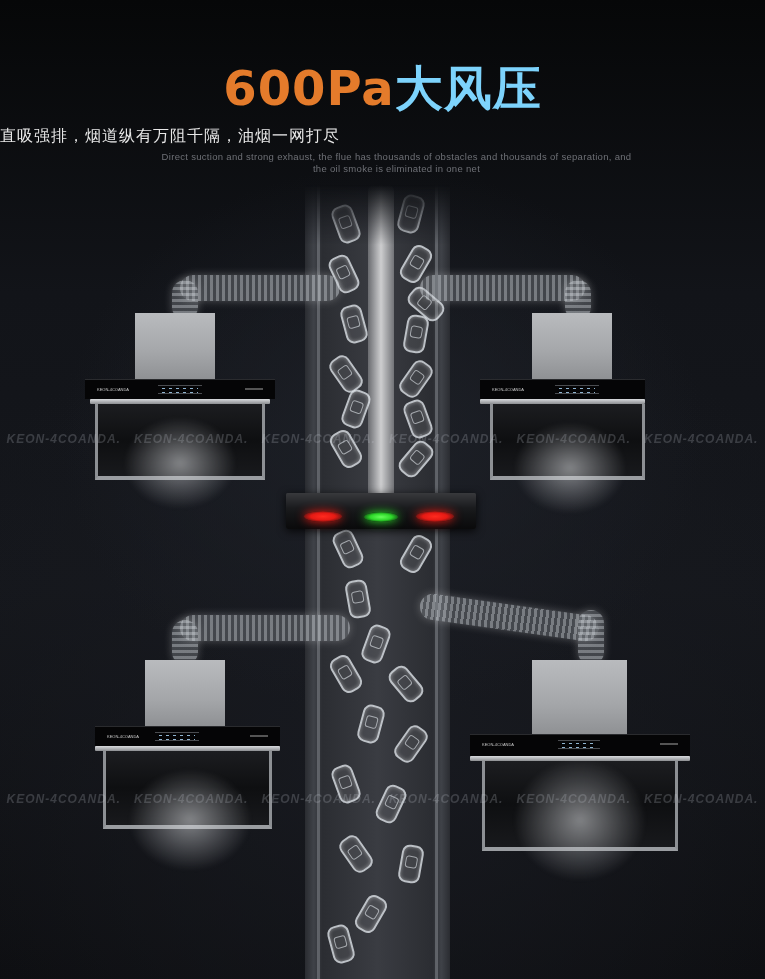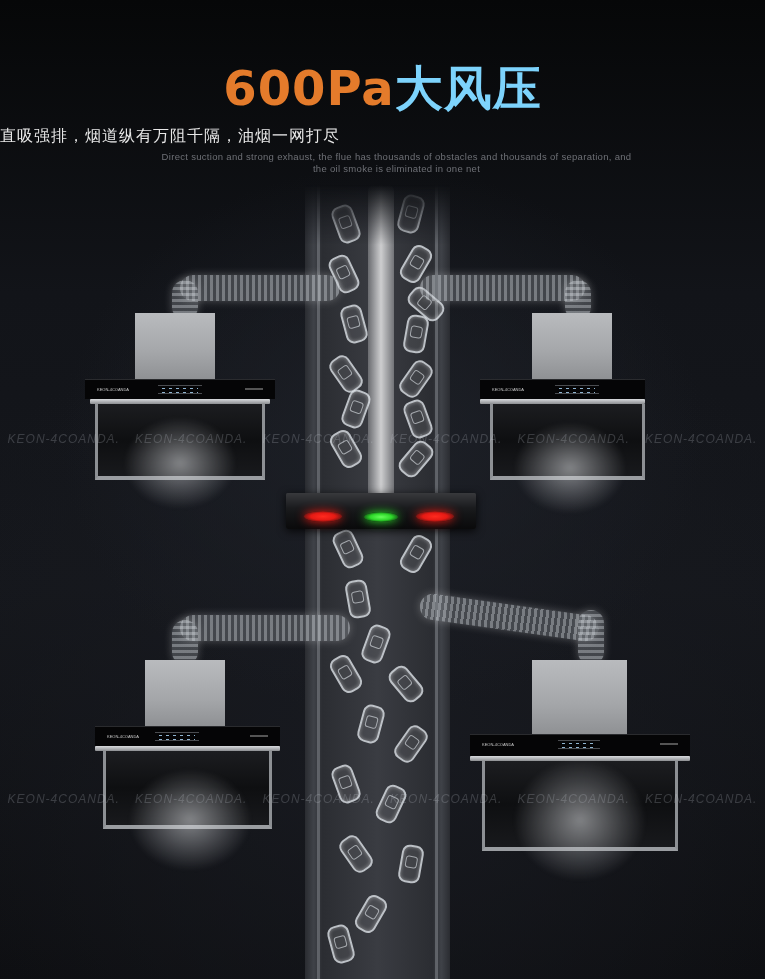--- a/index.html
+++ b/index.html
@@ -111,21 +111,21 @@
     border-radius: 2px; box-shadow: 0 2px 8px rgba(0,0,0,.8);
   }
   .gauge .top { position: absolute; left: 0; right: 0; top: 0; height: 14px; background: linear-gradient(#38393c, #1c1d20); border-radius: 2px 2px 0 0; }
   .light { position: absolute; top: 18px; width: 38px; height: 11px; border-radius: 50%; }
   .light.red { background: radial-gradient(ellipse, #ff2a1f 0%, #e51a14 45%, rgba(180,20,15,.5) 75%, rgba(0,0,0,0) 100%); box-shadow: 0 0 10px #e01c14; }
   .light.green { background: radial-gradient(ellipse, #66ff5a 0%, #2ed82a 45%, rgba(20,150,20,.5) 75%, rgba(0,0,0,0) 100%); box-shadow: 0 0 10px #2ed82a; width: 34px; height: 10px; }
 
   
   .watermark-row {
     position: absolute; left: 0; right: 0; display: flex; justify-content: space-around;
-    font-style: italic; font-weight: normal; font-size: 12px; letter-spacing: 1px;
+    font-style: italic; font-weight: bold; font-size: 12px; letter-spacing: 1px;
     color: rgba(200,205,212,.22); white-space: nowrap; pointer-events: none;
   }
 </style>
 </head>
 <body>
 
 <div class="bg"></div>
 
 <div class="headline">
   <span class="accent">600Pa</span><span class="rest">大风压</span>

